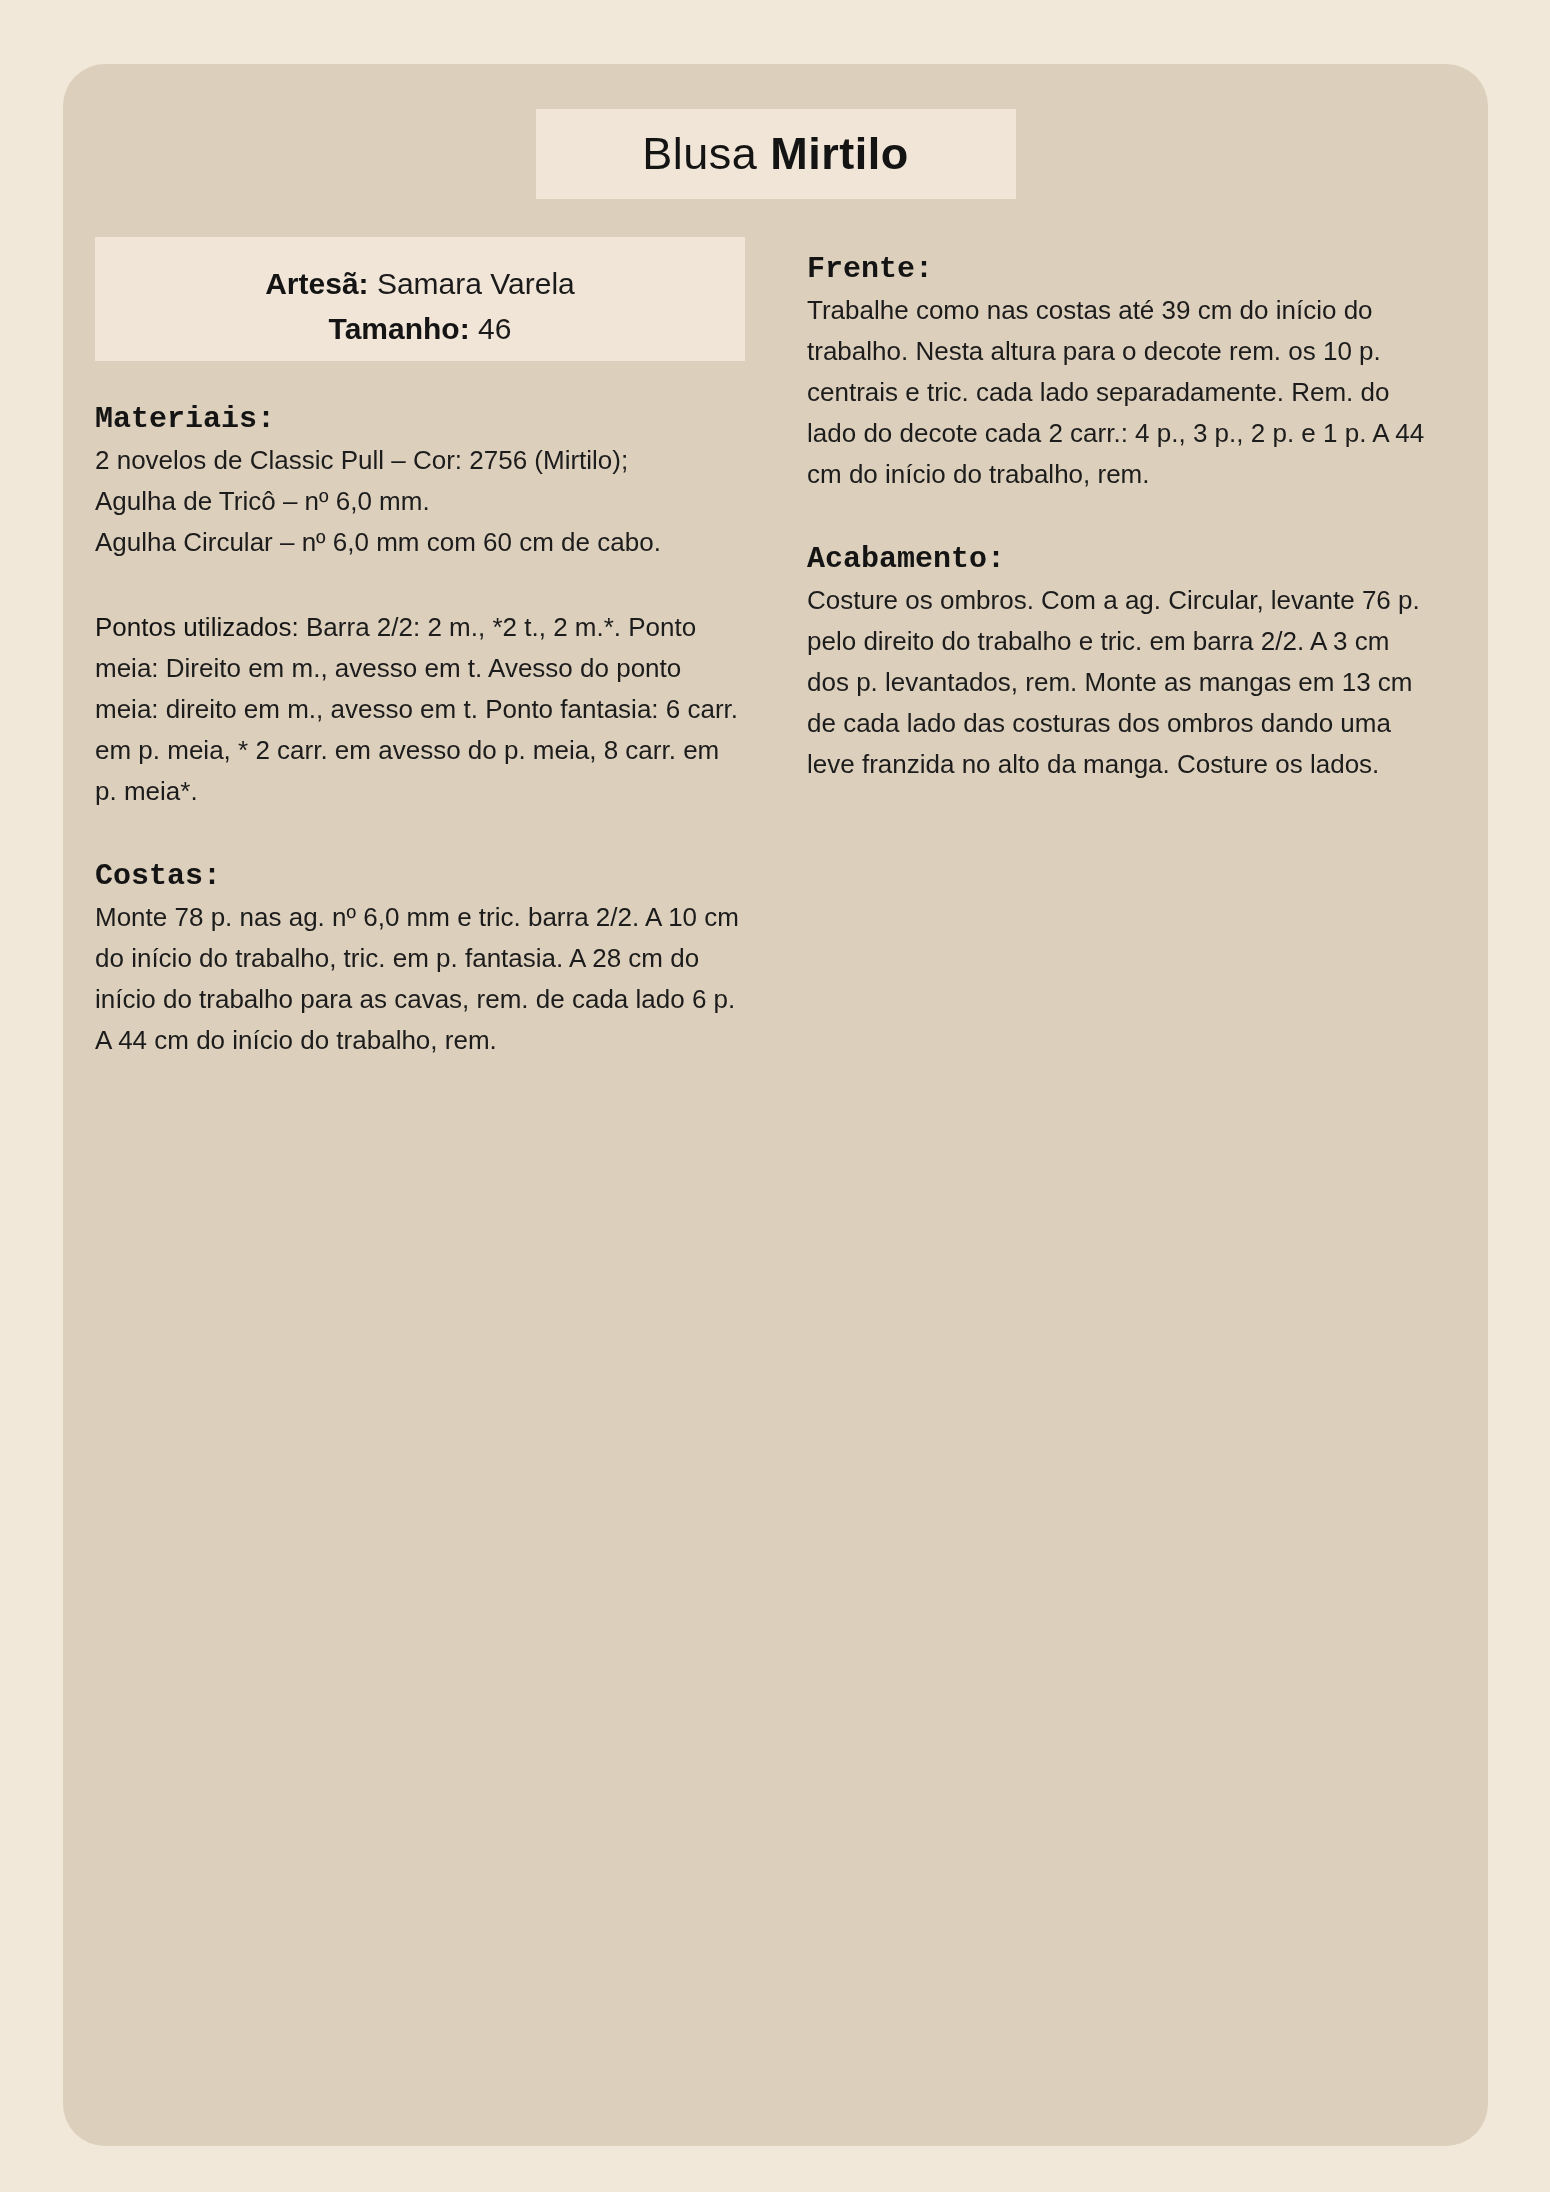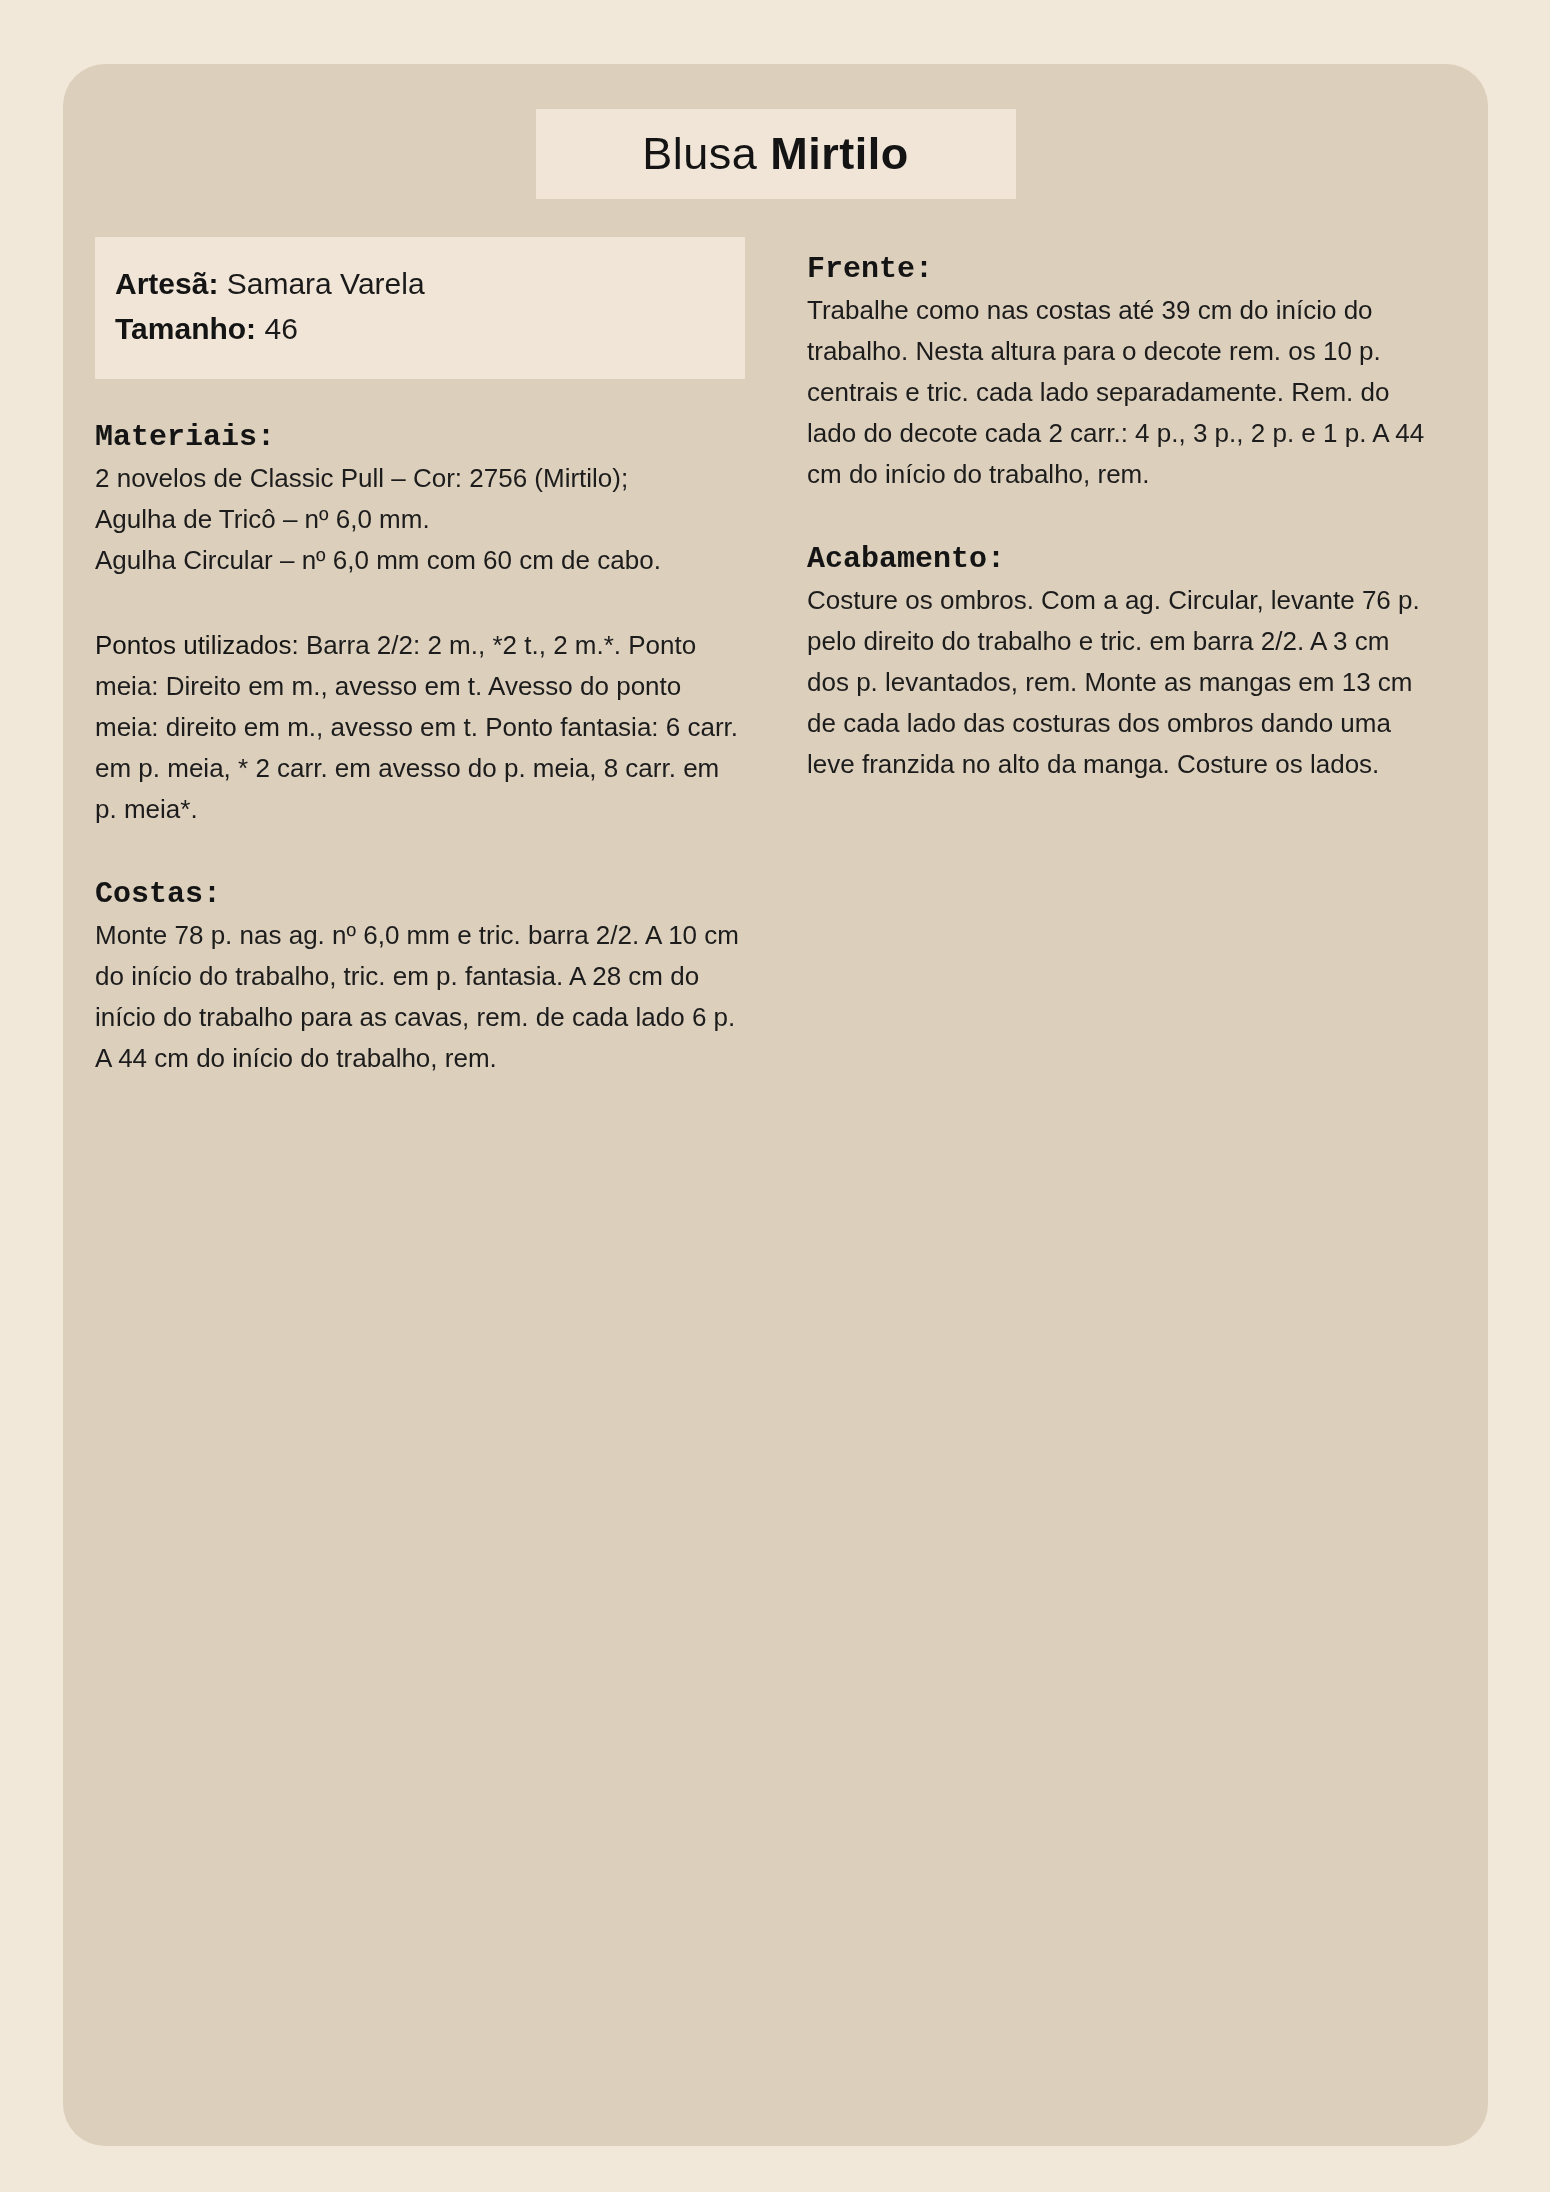--- a/index.html
+++ b/index.html
@@ -42,22 +42,23 @@
   .title .bold { font-weight: 800; }
   .content {
     display: flex;
     gap: 62px;
     padding: 38px 56px 0 32px;
   }
   .col-left  { width: 650px; flex: none; }
   .col-right { width: 625px; flex: none; padding-top: 12px; }
   .info-box {
     background: #f1e5d7;
-    padding: 24px 20px 28px 20px;
+    padding: 24px 20px 10px 20px;
     margin-bottom: 38px;
+    text-align: center;
   }
   .info-line {
     font-size: 30px;
     line-height: 45px;
     color: #1a1a1a;
   }
   .col-left section, .col-left .para { }
   section { margin-bottom: 44px; }
   h2 {
     font-size: 30px;

